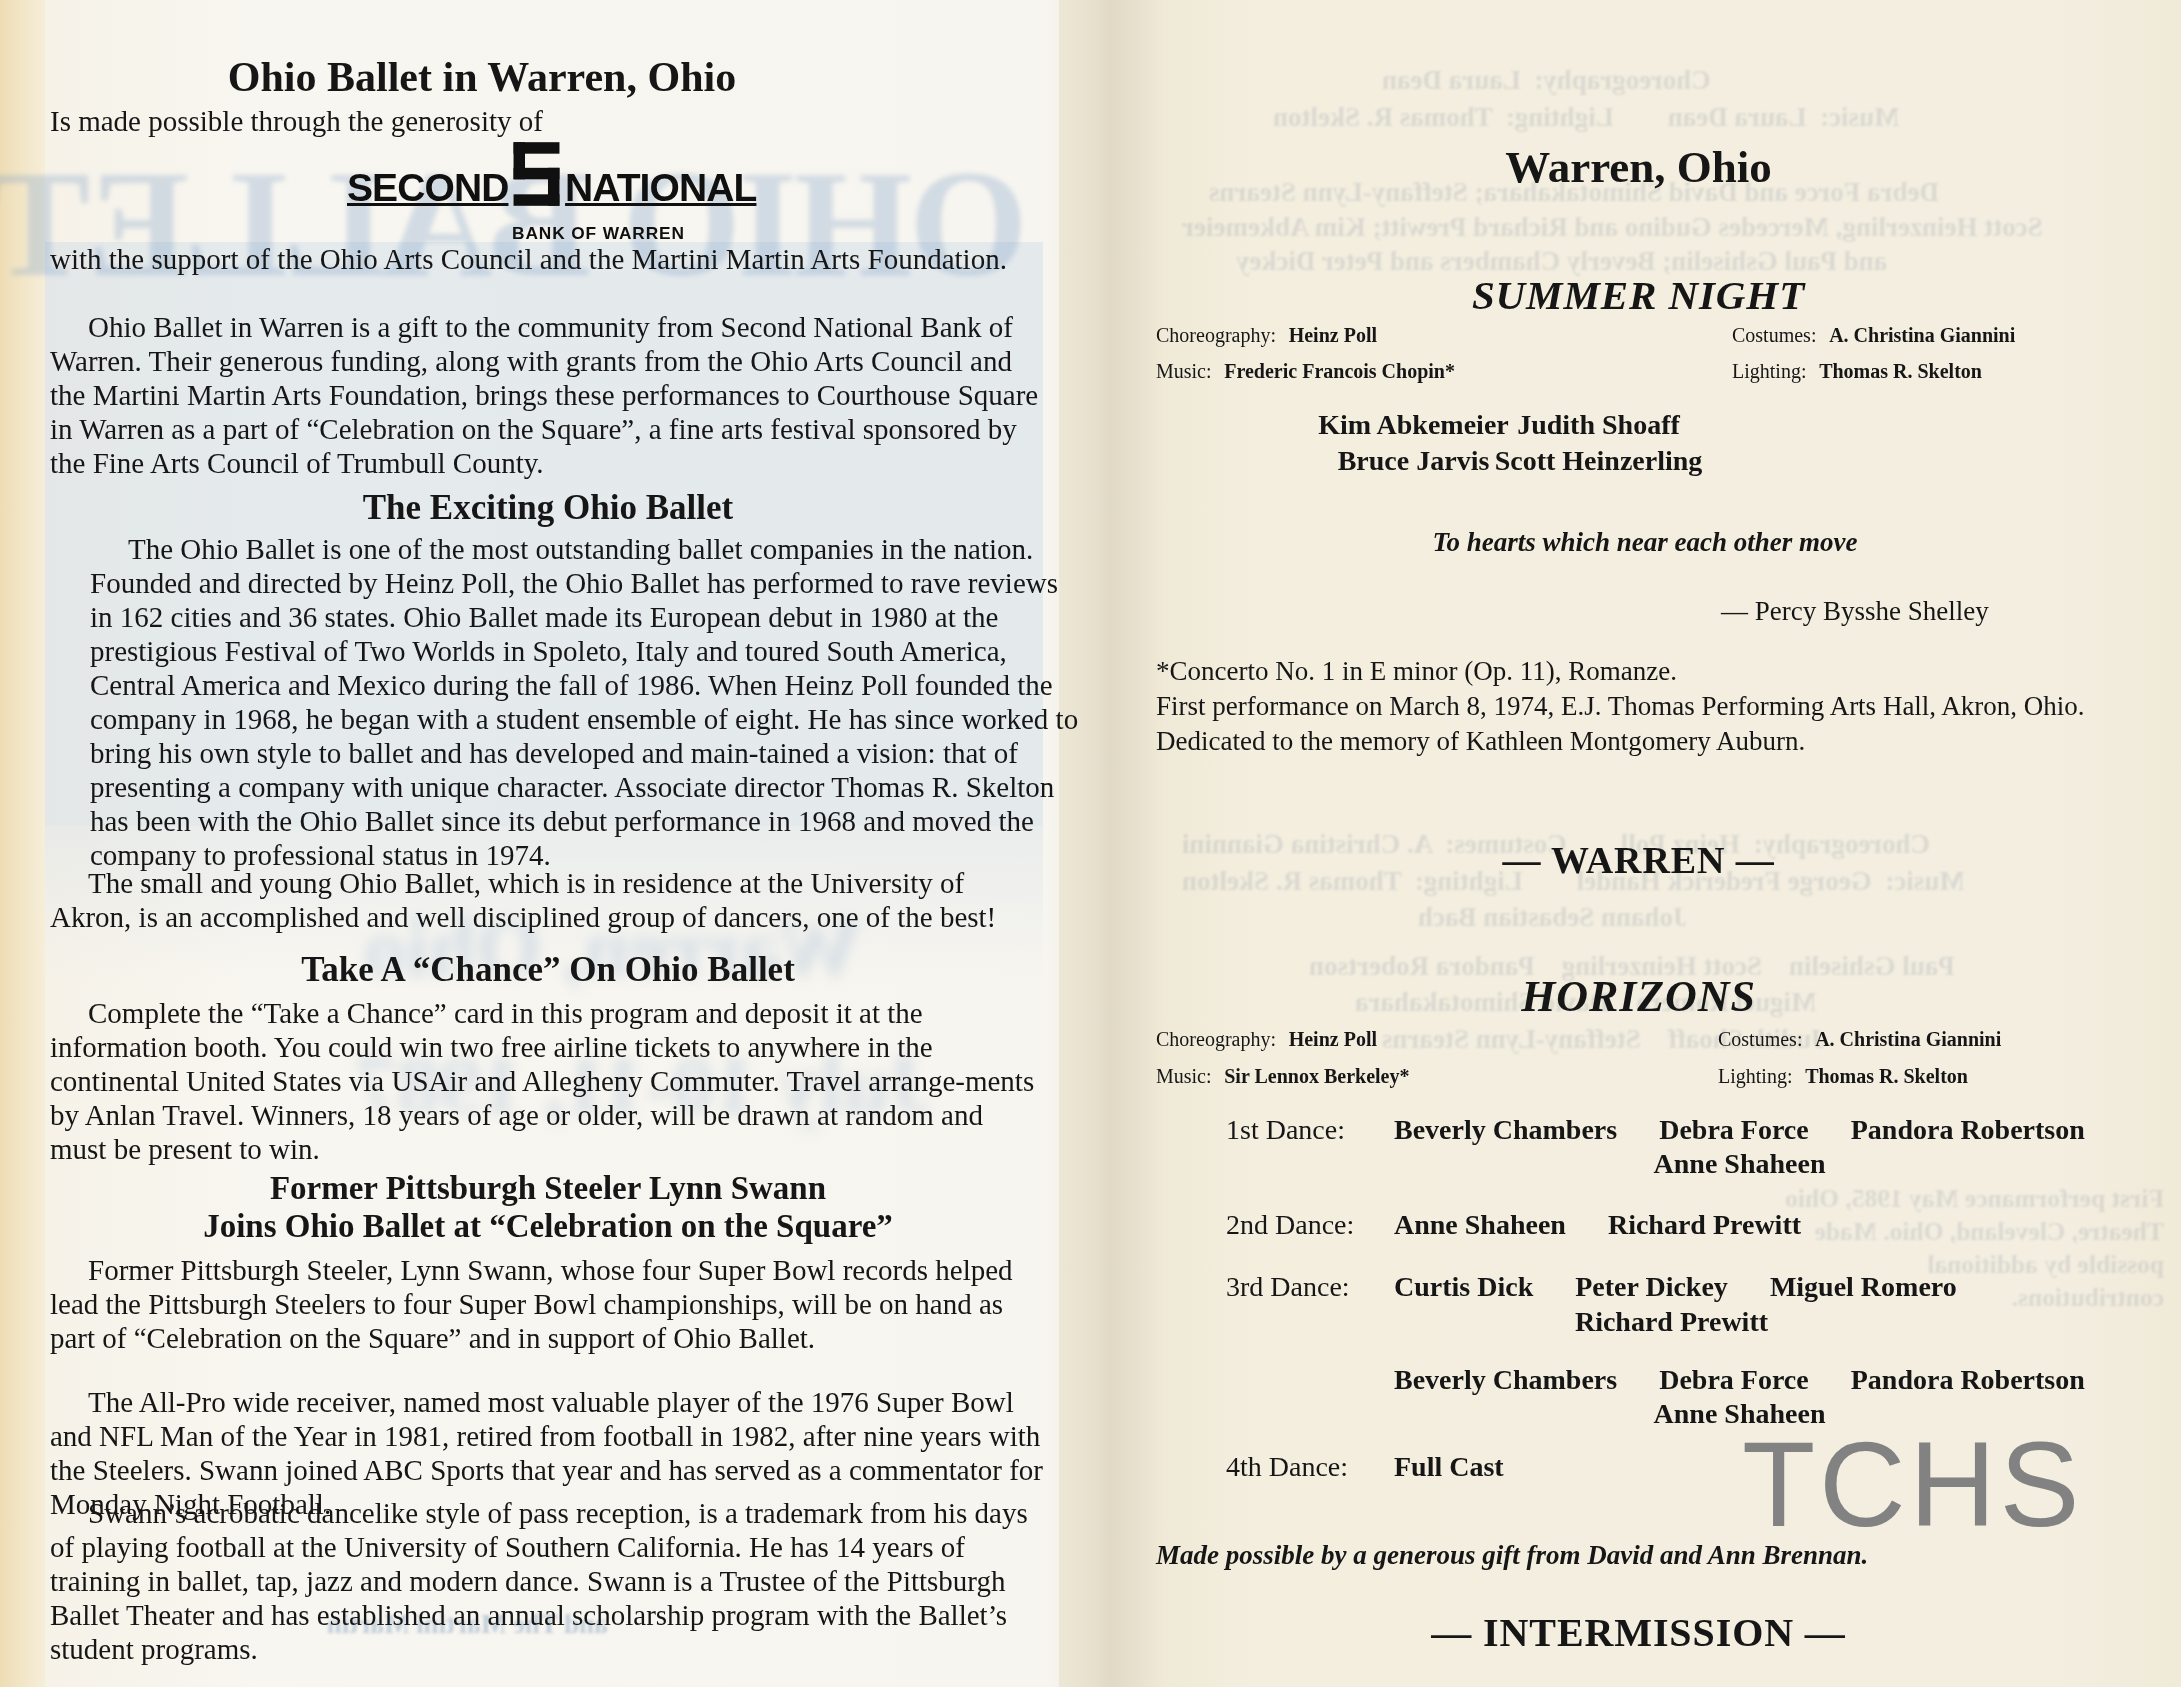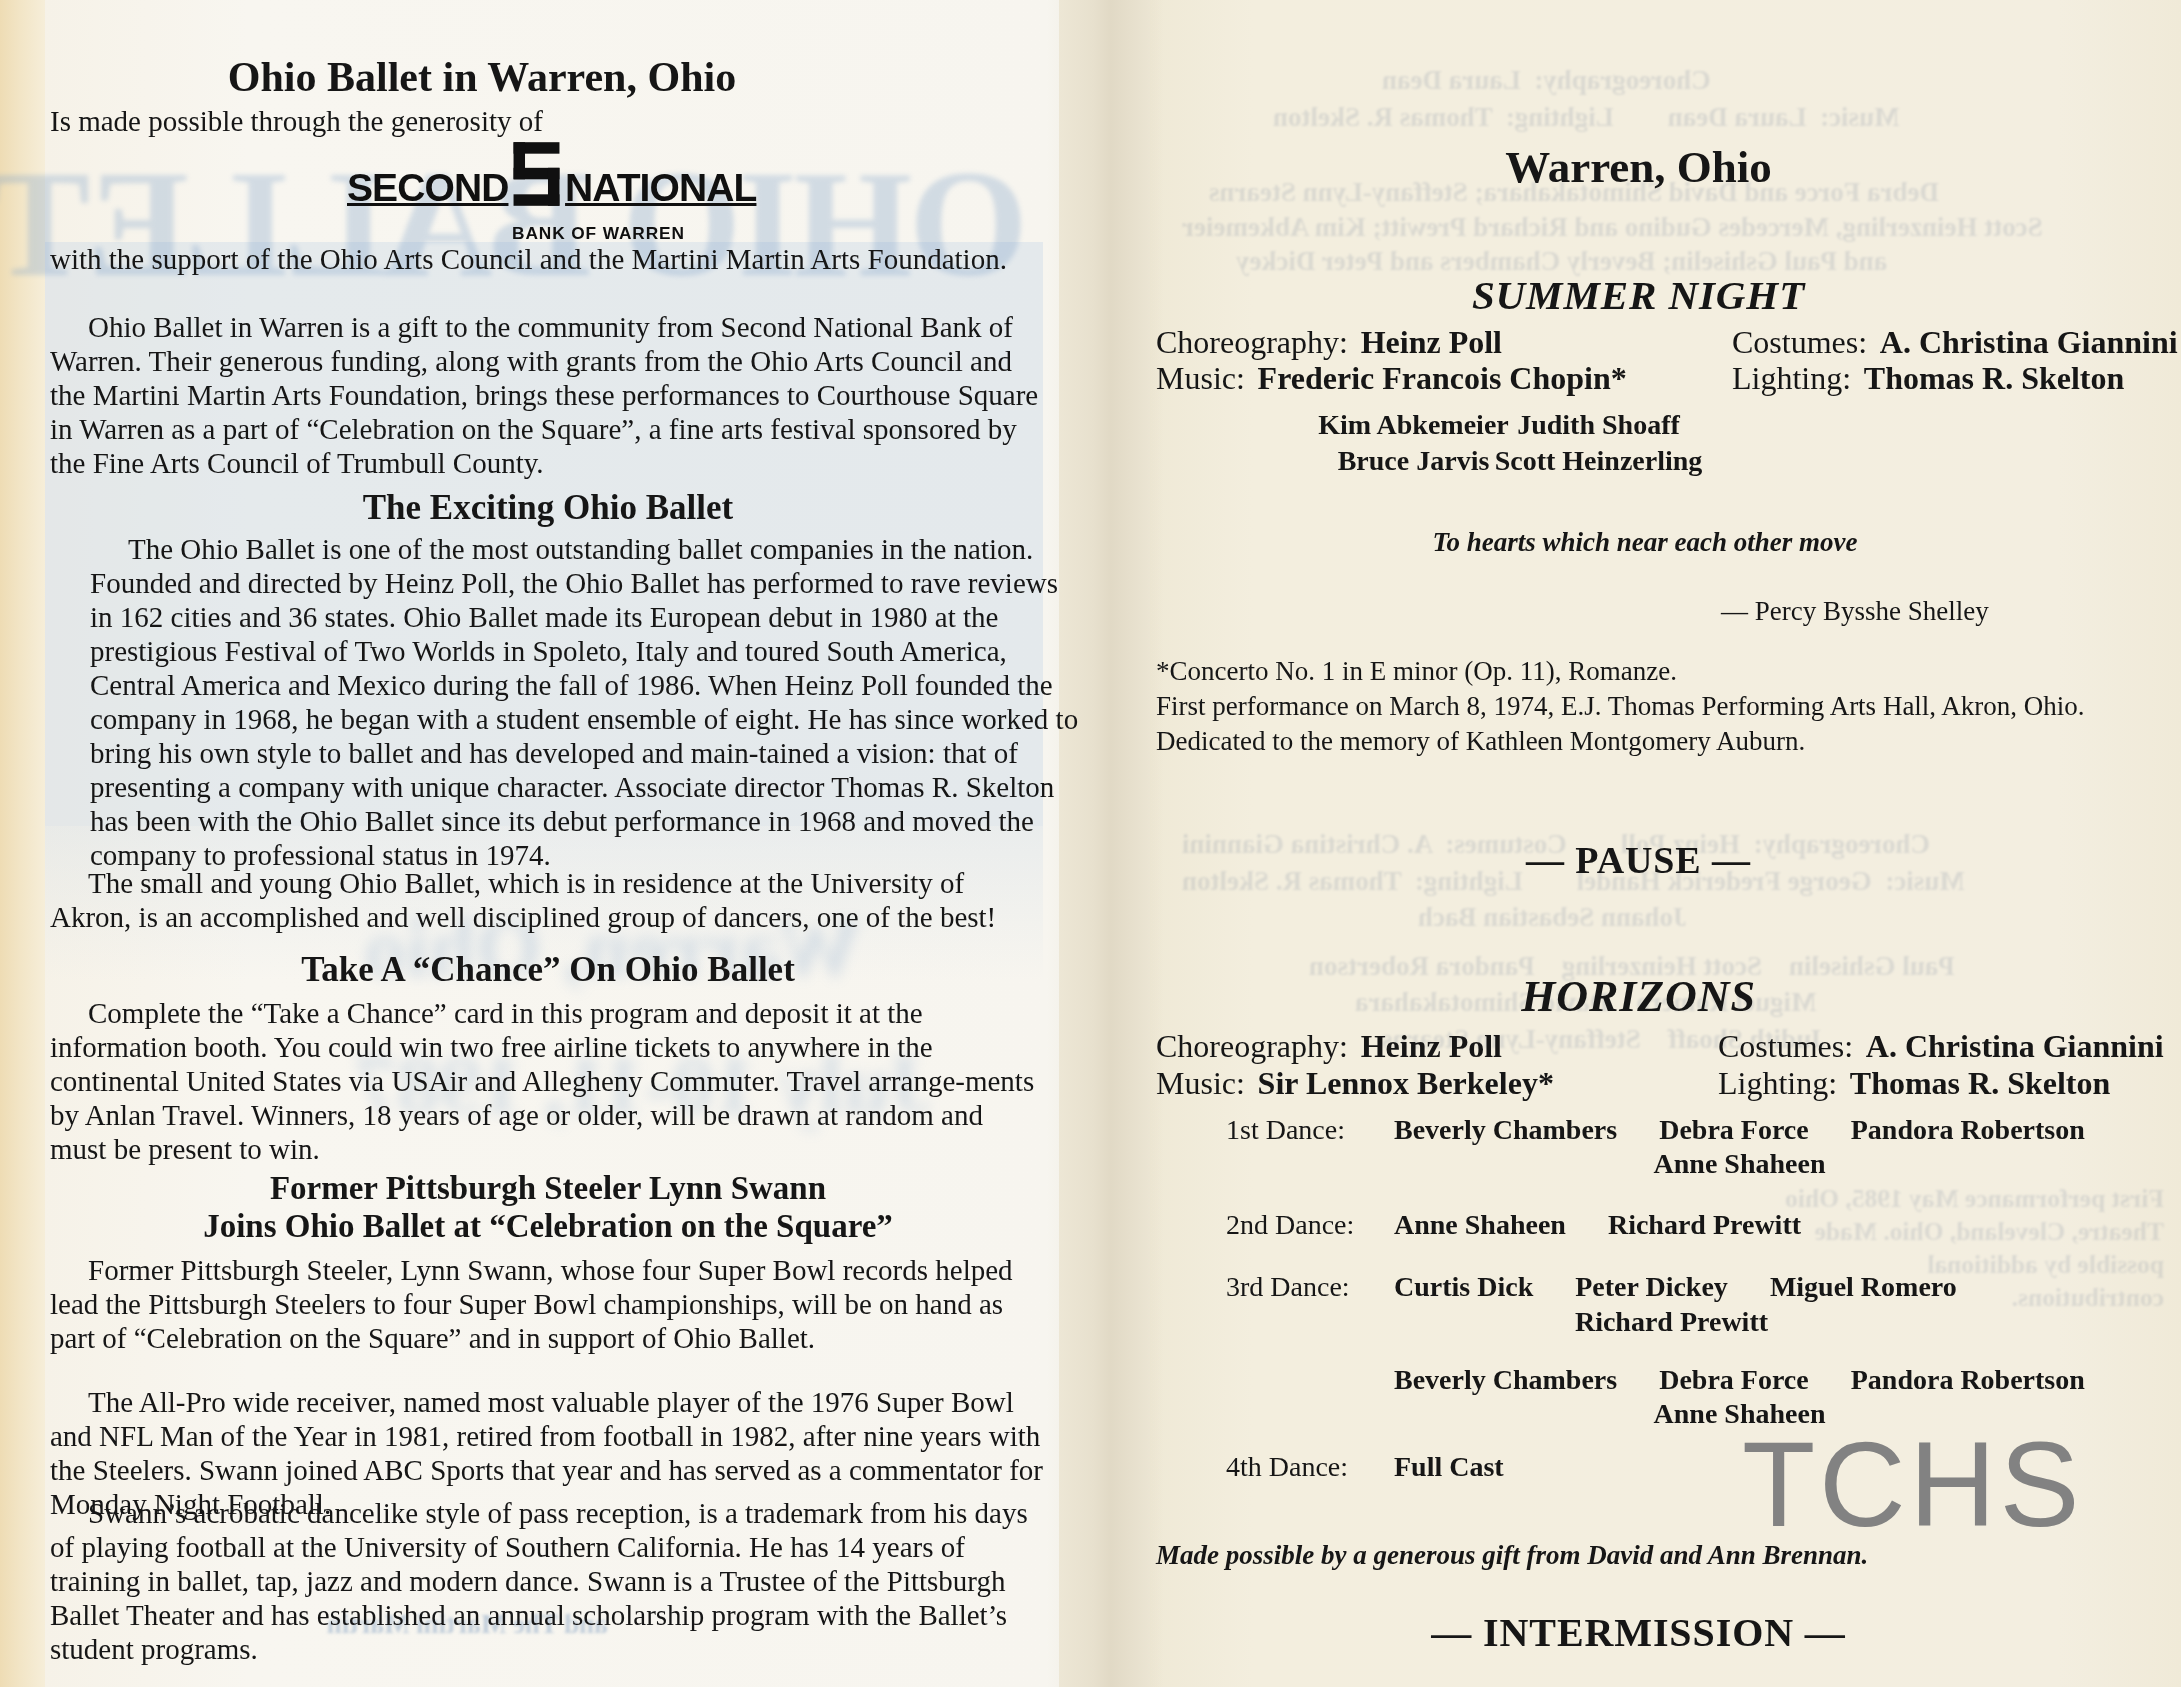--- a/index.html
+++ b/index.html
@@ -40,21 +40,21 @@
   .logo-word{font-weight:bold;font-size:39px;letter-spacing:-0.9px;line-height:1;}
   .logo-s{margin:0 1.8px -1.8px 1.8px;}
   .logo-tag{font-weight:bold;font-size:17.3px;letter-spacing:0.9px;margin-left:165px;margin-top:16px;}
 
   
   .rcenter{position:absolute;left:1100px;width:1077px;text-align:center;font-weight:bold;}
   .rp-title{font-size:50px;line-height:55px;}
   .rp-sub{font-size:45px;line-height:51px;}
   .ballet-title{font-size:41px;font-style:italic;letter-spacing:0.9px;}
   .divider{font-size:38px;letter-spacing:0.9px;}
-  .cred{position:absolute;font-size:32px;white-space:pre;}
+  .cred{position:absolute;font-size:20px;white-space:pre;}
   .cred b{margin-left:12.7px;}
   .cast-cell{position:absolute;width:273px;text-align:center;font-weight:bold;font-size:28px;}
   .quote{position:absolute;left:1327px;width:636px;text-align:center;font-style:italic;font-weight:bold;font-size:27px;}
   .quote-attr{position:absolute;left:1721px;font-size:27px;}
   .fnote{position:absolute;left:1156px;width:1000px;font-size:27px;}
   .fnote-i{font-style:italic;font-weight:bold;}
   .dance-label{position:absolute;left:1226px;font-size:28px;}
   .dance-names{position:absolute;left:1394px;display:flex;gap:42px;font-weight:bold;font-size:28px;white-space:pre;}
   .dance-center{position:absolute;left:1394px;width:691px;text-align:center;font-weight:bold;font-size:28px;}
   .dance-center-narrow{position:absolute;left:1394px;width:555px;text-align:center;font-weight:bold;font-size:28px;}
@@ -157,21 +157,21 @@
   <div class="cast-cell" style="left:1277px;top:445px;">Bruce Jarvis</div>
   <div class="cast-cell" style="left:1462px;top:445px;">Scott Heinzerling</div>
 
   <div class="quote" style="top:527px;">To hearts which near each other move</div>
   <div class="quote-attr" style="top:596px;">— Percy Bysshe Shelley</div>
 
   <div class="fnote" style="top:656px;">*Concerto No. 1 in E minor (Op. 11), Romanze.</div>
   <div class="fnote" style="top:691px;">First performance on March 8, 1974, E.J. Thomas Performing Arts Hall, Akron, Ohio.</div>
   <div class="fnote" style="top:726px;">Dedicated to the memory of Kathleen Montgomery Auburn.</div>
 
-  <div class="rcenter divider" style="top:838px;">— PAUSE —</div>
+  <div class="rcenter divider" style="top:838px;">— WARREN —</div>
 
   <div class="rcenter ballet-title" style="top:971px;font-size:44px;">HORIZONS</div>
 
   <div class="cred" style="left:1156px;top:1028px;"><span>Choreography:</span><b>Heinz Poll</b></div>
   <div class="cred" style="left:1156px;top:1065px;"><span>Music:</span><b>Sir Lennox Berkeley*</b></div>
   <div class="cred" style="left:1718px;top:1028px;"><span>Costumes:</span><b>A. Christina Giannini</b></div>
   <div class="cred" style="left:1718px;top:1065px;"><span>Lighting:</span><b>Thomas R. Skelton</b></div>
 
   <div class="dance-label" style="top:1114px;">1st Dance:</div>
   <div class="dance-names" style="top:1114px;">

